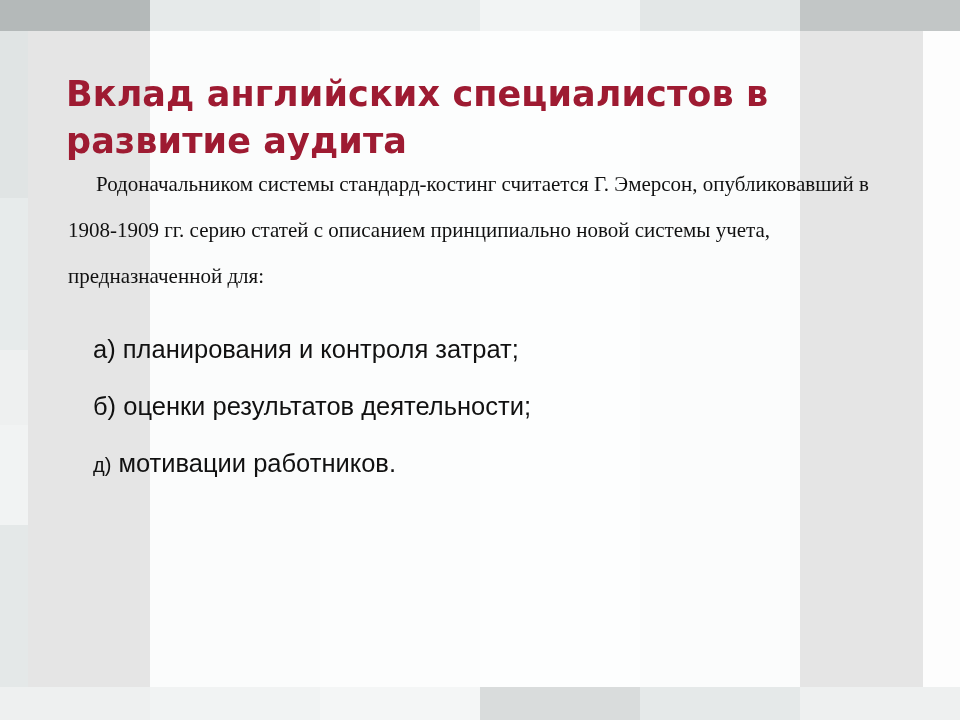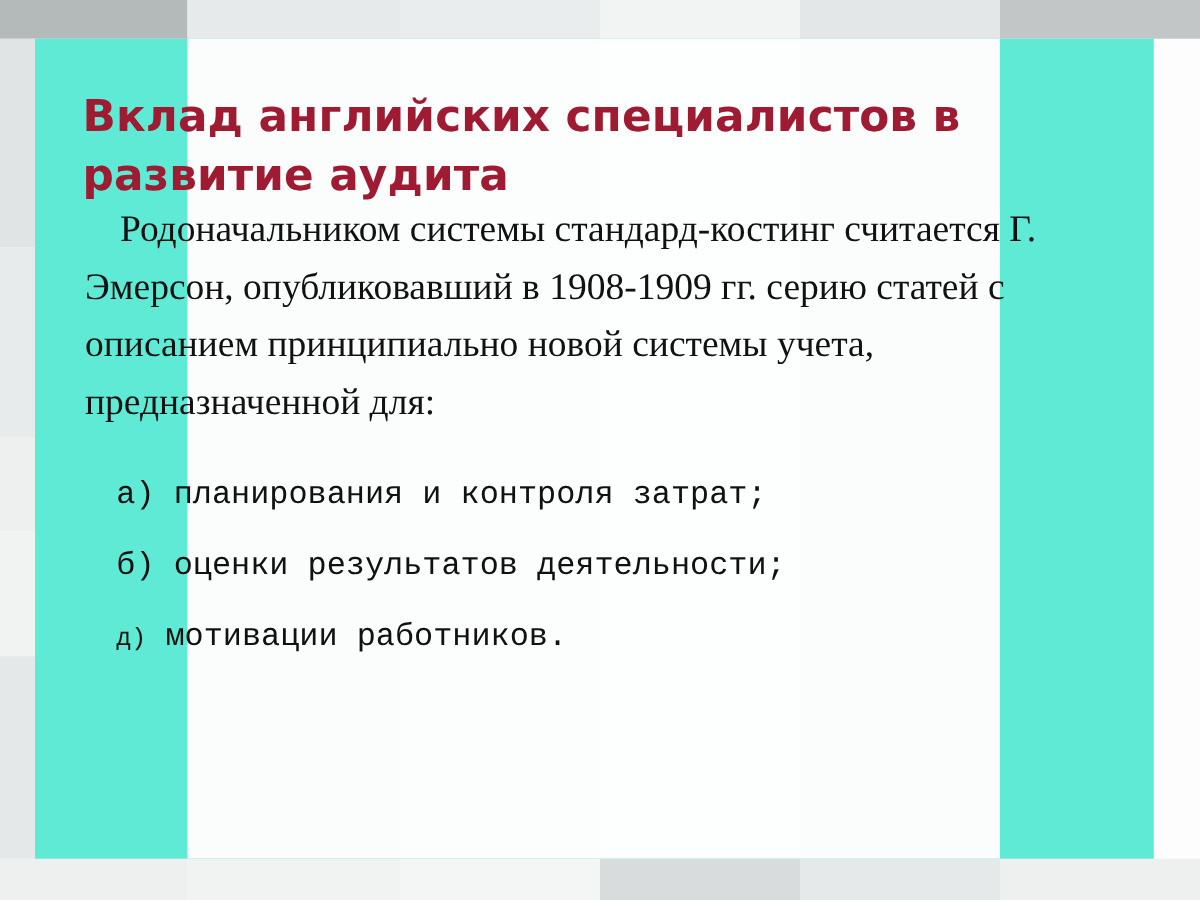--- a/index.html
+++ b/index.html
@@ -66,30 +66,30 @@
 
   
   #body{
     position:absolute;left:0;top:130px;width:895px;
     color:#111;
   }
   #para{
     margin:0;
     padding-left:40px;padding-right:35px;
     text-indent:28px;
-    font-size:30px;
+    font-size:21px;
     line-height:46px;
     font-family:"Liberation Serif", serif;
   }
   ul#list{list-style:none;margin:22px 0 0 0;padding:0;}
   ul#list li{
     padding-left:65px;
     font-size:25.5px;
     line-height:57px;
-    font-family:Liberation Mono, monospace;
+    font-family:Liberation Sans, sans-serif;
     white-space:nowrap;
   }
   ul#list li .mk{display:inline;}
   ul#list li.small-marker .mk{font-size:20px;}
 </style>
 </head>
 <body>
 
 <div id="slide">
 
@@ -106,21 +106,21 @@
   <div class="deco lc lc4" style="background: rgb(241, 243, 243);"></div>
   <div class="deco lc lc5" style="background: rgb(228, 232, 232);"></div>
 
   <div class="deco bot-band bb1" style="background: rgb(238, 240, 240);"></div>
   <div class="deco bot-band bb2" style="background: rgb(241, 243, 243);"></div>
   <div class="deco bot-band bb3" style="background: rgb(244, 246, 246);"></div>
   <div class="deco bot-band bb4" style="background: rgb(217, 220, 220);"></div>
   <div class="deco bot-band bb5" style="background: rgb(229, 233, 233);"></div>
   <div class="deco bot-band bb6" style="background: rgb(238, 240, 240);"></div>
 
-  <div id="card" style="background: #5eead4;">
+  <div id="card" style="background: #e5e5e5;">
     <div class="cardband cb1"></div>
     <div class="cardband cb2"></div>
     <div class="cardband cb3"></div>
     <div class="cardband cb4"></div>
 
     <h1 id="title" style="color: rgb(158, 27, 50);">Вклад английских специалистов в развитие аудита</h1>
 
     <div id="body" style="color: rgb(17, 17, 17);">
       <p id="para">Родоначальником системы стандард-костинг считается Г. Эмерсон, опубликовавший в 1908-1909 гг. серию статей с описанием принципиально новой системы учета, предназначенной для:</p>
       <ul id="list">

